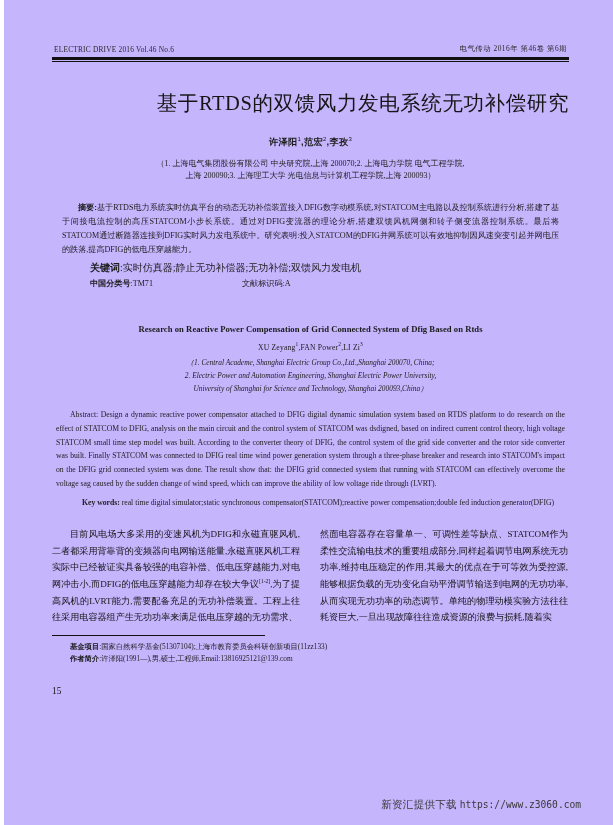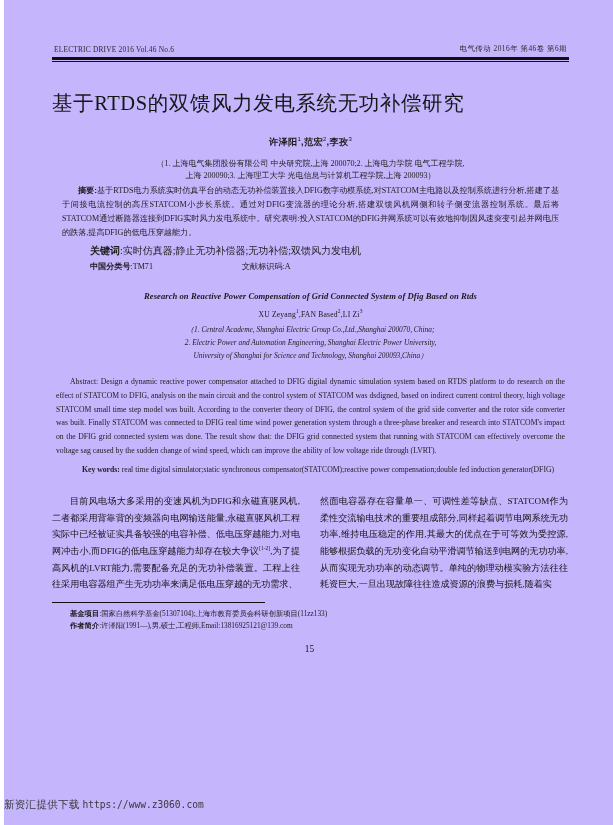--- a/index.html
+++ b/index.html
@@ -47,21 +47,21 @@
     margin-top: 1px;
   }
   .rule-thin {
     height: 0.7px;
     background: #111;
     margin-top: 1.2px;
   }
 
   
   .title-cn {
-    text-align: left;
+    text-align: right;
     font-size: 20.5px;
     letter-spacing: 0.6px;
     margin-top: 28px;
     font-weight: normal;
     color: #161616;
   }
   .authors-cn {
     text-align: center;
     font-size: 9.2px;
     font-weight: bold;
@@ -77,21 +77,21 @@
     margin-top: 8px;
     color: #242424;
   }
   .affil-cn div { white-space: nowrap; }
 
   
   .abs-cn {
     font-size: 8.1px;
     line-height: 1.72;
     text-align: justify;
-    margin: 2px 10px 0 10px;
+    margin: 19px 10px 0 10px;
     text-justify: inter-ideograph;
     color: #1d1d1d;
   }
   .abs-cn .lbl {
     font-weight: bold;
     font-family: "Liberation Sans", "DejaVu Sans", sans-serif;
   }
   .abs-cn-indent { text-indent: 16px; }
   .kw-cn {
     font-size: 10px;
@@ -109,24 +109,23 @@
     font-size: 8.1px;
     line-height: 1.8;
   }
   .clc-row .cell1 { width: 152px; }
 
   
   .title-en {
     text-align: center;
     font-size: 8.6px;
     font-weight: bold;
-    margin-top: 16px;
+    margin-top: 32px;
     letter-spacing: 0.05px;
     font-family: "Liberation Serif", "DejaVu Serif", serif;
-    font-style: italic;
   }
   .authors-en {
     text-align: center;
     font-size: 7.6px;
     margin-top: 7px;
     letter-spacing: 0.2px;
   }
   .authors-en sup { font-size: 5.4px; }
   .affil-en {
     text-align: center;
@@ -187,34 +186,34 @@
     font-size: 7.3px;
     line-height: 1.62;
     color: #1d1d1d;
   }
   .footnotes .row { padding-left: 18px; }
   .footnotes .lbl {
     font-weight: bold;
     font-family: "Liberation Sans", "DejaVu Sans", sans-serif;
   }
   .pagenum {
-    text-align: center;
+    text-align: left;
     font-size: 9.4px;
-    margin-top: 12px;
+    margin-top: 21px;
     padding-right: 2px;
     color: #151515;
   }
 
   
   .watermark {
     position: absolute;
     left: 0;
     top: 798px;
     width: 577px;
-    text-align: left;
+    text-align: right;
     font-size: 10.6px;
     color: #3a3a3a;
     letter-spacing: 0.2px;
   }
   .watermark .url {
     font-family: "DejaVu Sans Mono", "Liberation Mono", monospace;
     font-size: 9.6px;
     letter-spacing: 0;
   }
 </style>
@@ -247,21 +246,21 @@
     <div class="kw-cn"><span class="lbl">关键词</span><span>:</span><span>实时仿真器;静止无功补偿器;无功补偿;双馈风力发电机</span></div>
 
     <div class="clc-row">
       <span class="cell1"><span class="lbl" style="font-weight:bold;font-family:'Liberation Sans',sans-serif;">中国分类号</span><span>:</span><span>TM71</span></span>
       <span><span style="font-weight:normal;font-family:'Liberation Sans',sans-serif;">文献标识码</span><span>:</span><span>A</span></span>
     </div>
 
     <div class="title-en">Research on Reactive Power Compensation of Grid Connected System of Dfig Based on Rtds</div>
 
     <div class="authors-en">
-      <span>XU Zeyang</span><sup>1</sup><span>,</span><span>FAN Based</span><sup>2</sup><span>,</span><span>LI Zi</span><sup>3</sup>
+      <span>XU Zeyang</span><sup>1</sup><span>,</span><span>FAN Power</span><sup>2</sup><span>,</span><span>LI Zi</span><sup>3</sup>
     </div>
 
     <div class="affil-en">
       <div>（1. Central Academe, Shanghai Electric Group Co.,Ltd.,Shanghai 200070, China;</div>
       <div>2. Electric Power and Automation Engineering, Shanghai Electric Power University,</div>
       <div>University of Shanghai for Science and Technology, Shanghai 200093,China）</div>
     </div>
 
     <div class="abs-en abs-en-indent"><span class="lbl">Abstract:</span><span> Design a dynamic reactive power compensator attached to DFIG digital dynamic simulation system based on RTDS platform to do research on the effect of STATCOM to DFIG, analysis on the main circuit and the control system of STATCOM was dsdigned, based on indirect current control theory, high voltage STATCOM small time step model was built. According to the converter theory of DFIG, the control system of the grid side converter and the rotor side converter was built. Finally STATCOM was connected to DFIG real time wind power generation system through a three-phase breaker and research into STATCOM's impact on the DFIG grid connected system was done. The result show that: the DFIG grid connected system that running with STATCOM can effectively overcome the voltage sag caused by the sudden change of wind speed, which can improve the ability of low voltage ride through (LVRT).</span></div>
 

